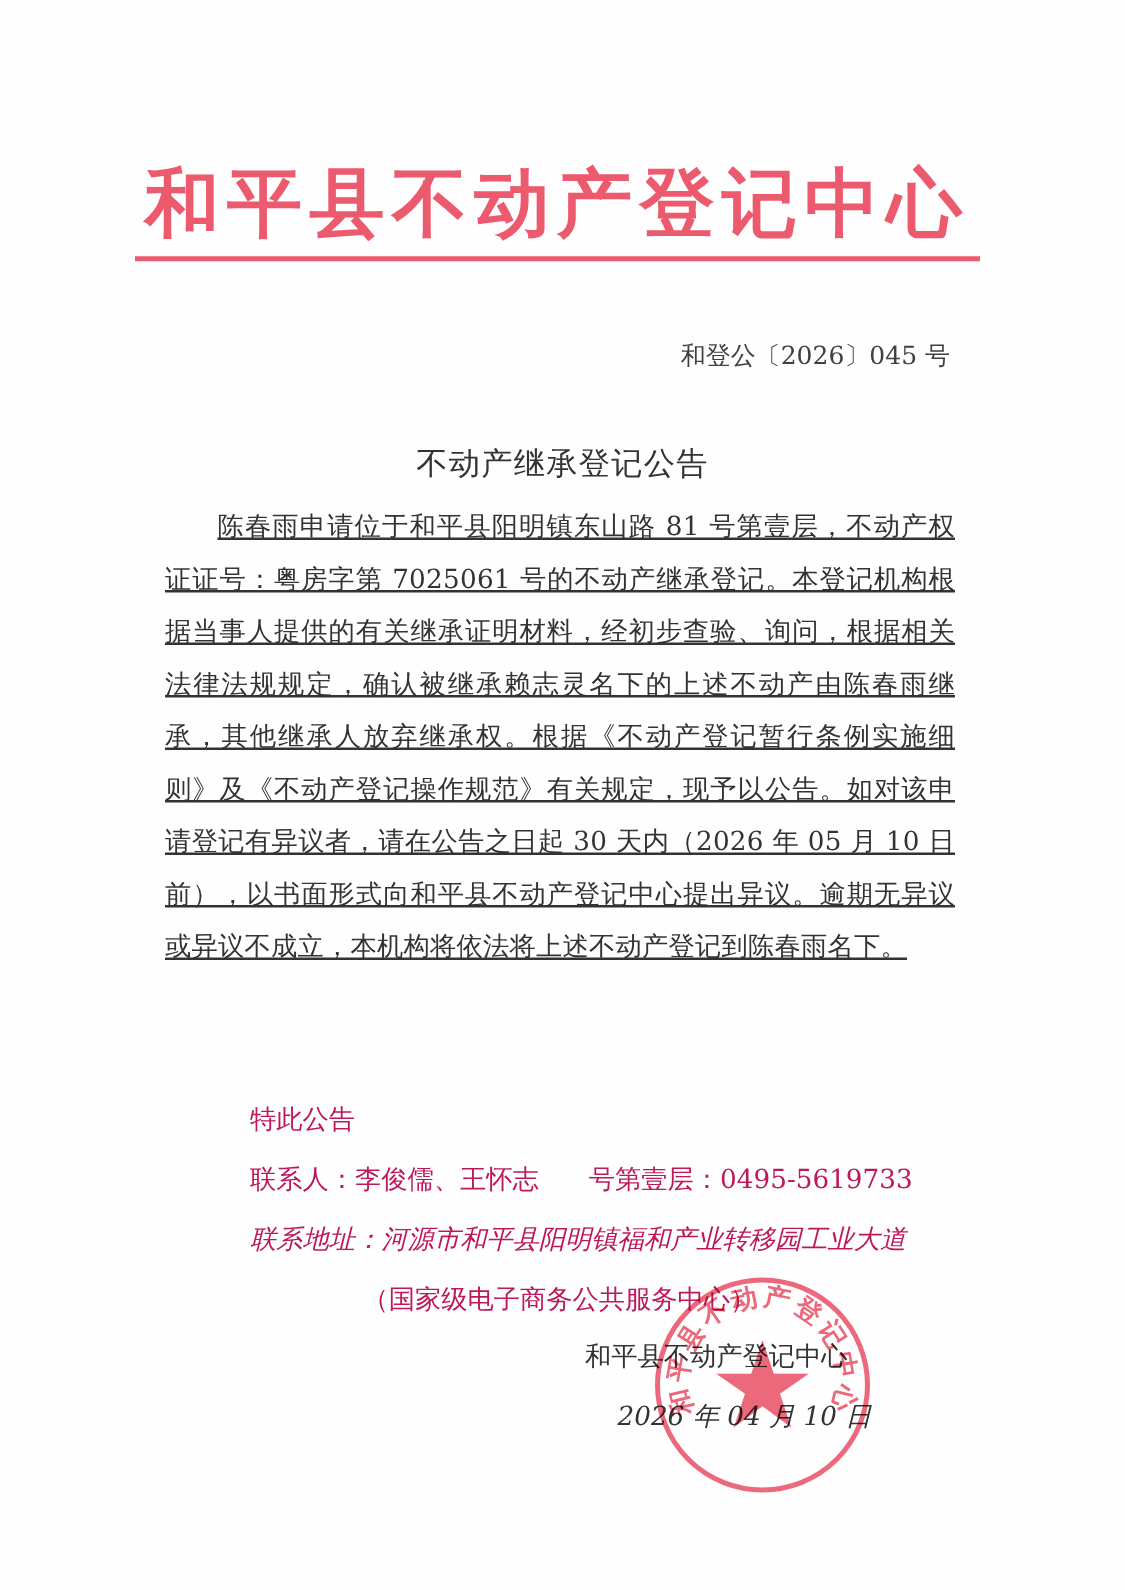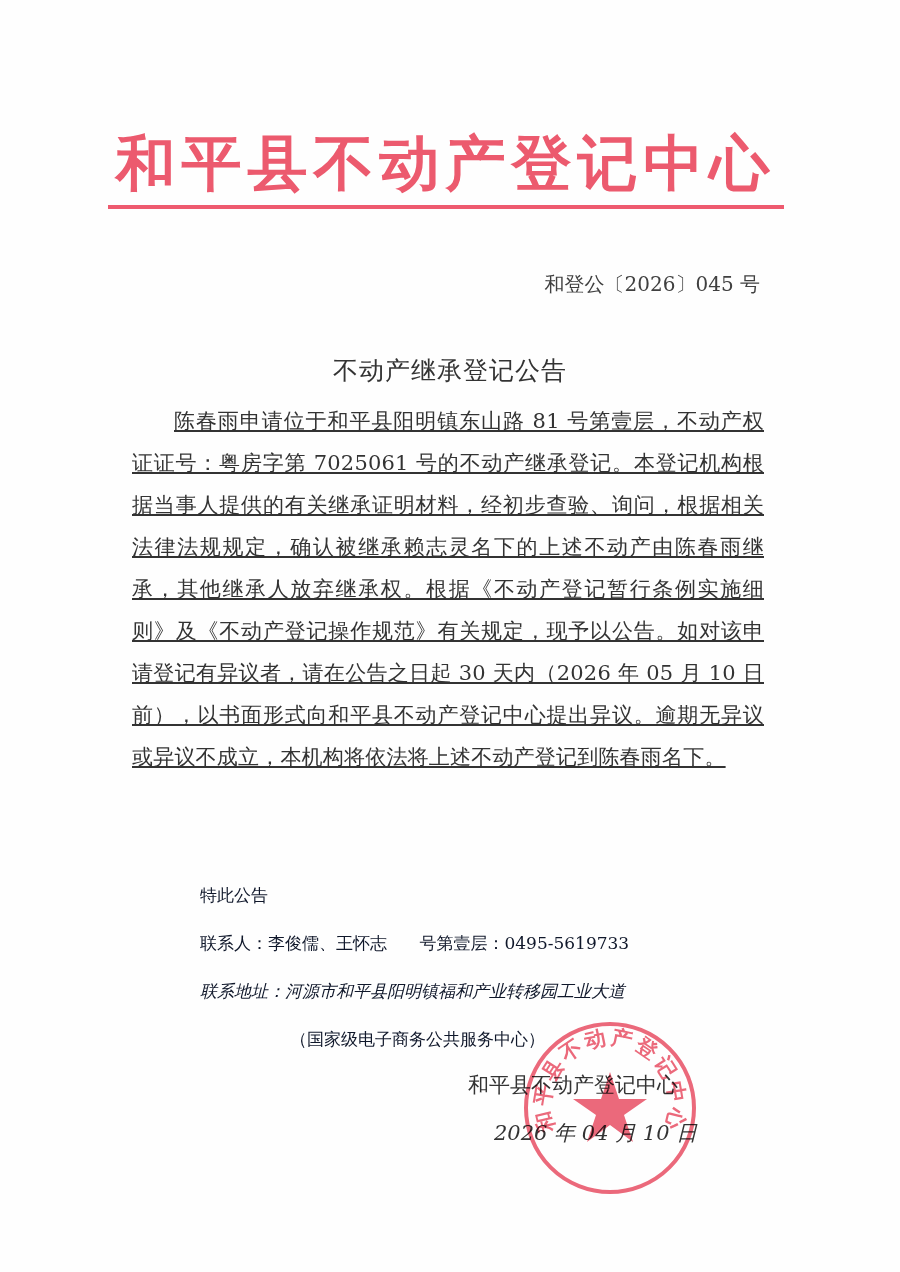--- a/index.html
+++ b/index.html
@@ -70,23 +70,23 @@
     line-height: 42px;
     color: #333;
     text-align: justify;
     text-indent: 42px;
     letter-spacing: 0.2px;
     text-decoration: underline;
   }
   .closing {
     position: absolute;
     left: 200px;
-    font-size: 17px;
+    font-size: 21px;
     line-height: 30px;
-    color: #0f172a;
+    color: #be185d;
   }
   .closing.special { top: 880px; }
   .closing.contact { top: 928px; white-space: pre; }
   .closing.address { top: 976px; font-style: italic; }
   .closing.address2 { top: 1024px; left: 290px; }
   .sign-org {
     position: absolute;
     left: 468px;
     top: 1070px;
     font-size: 21px;

